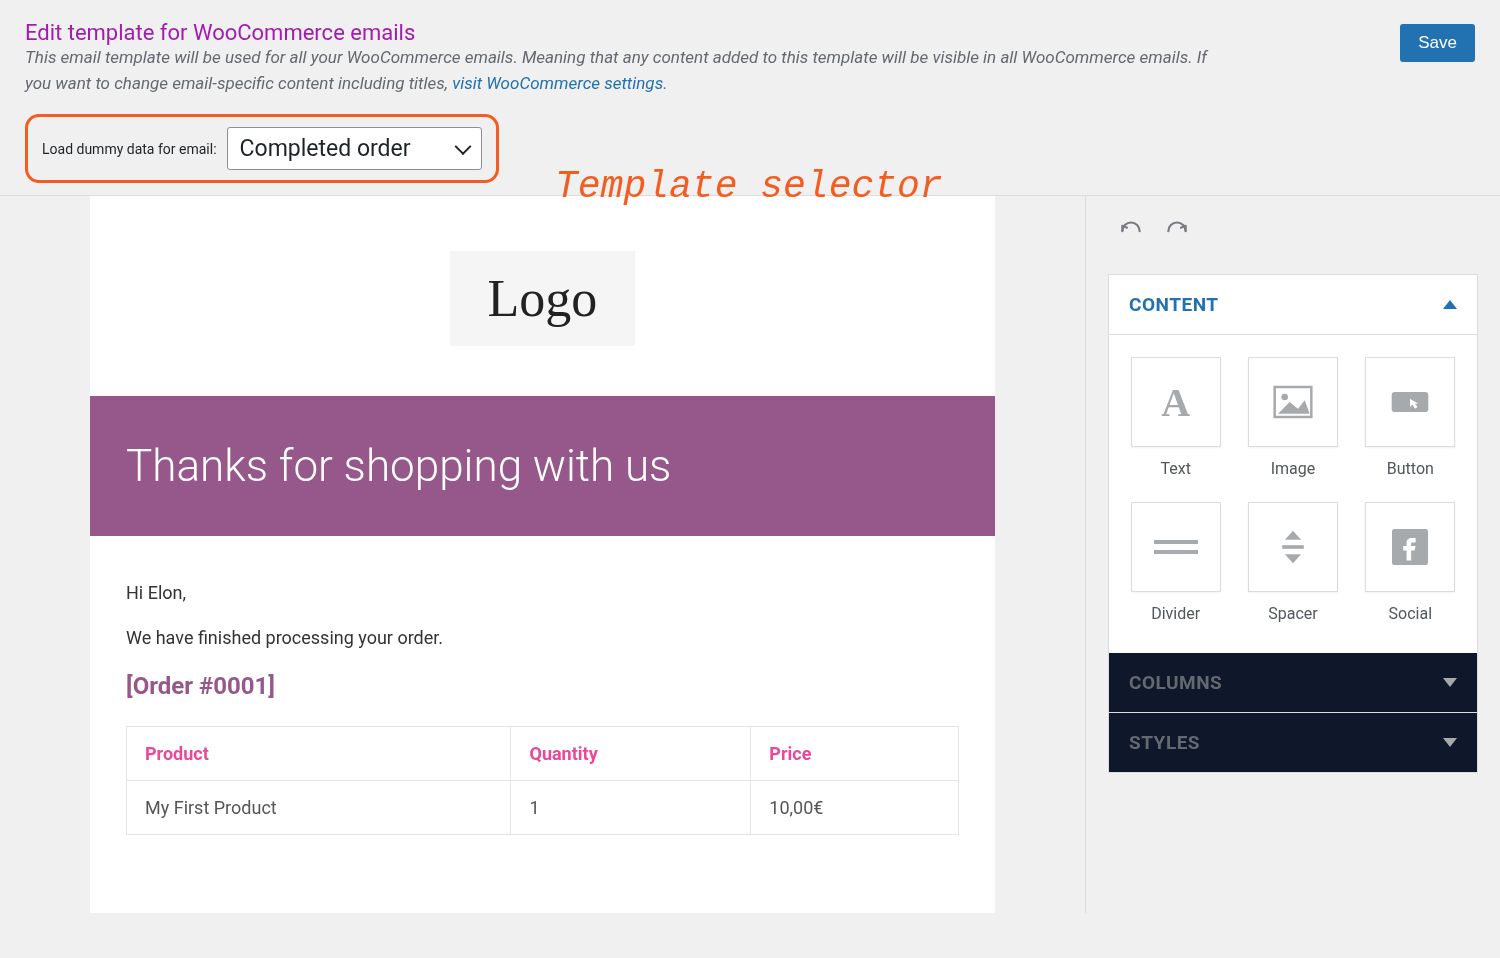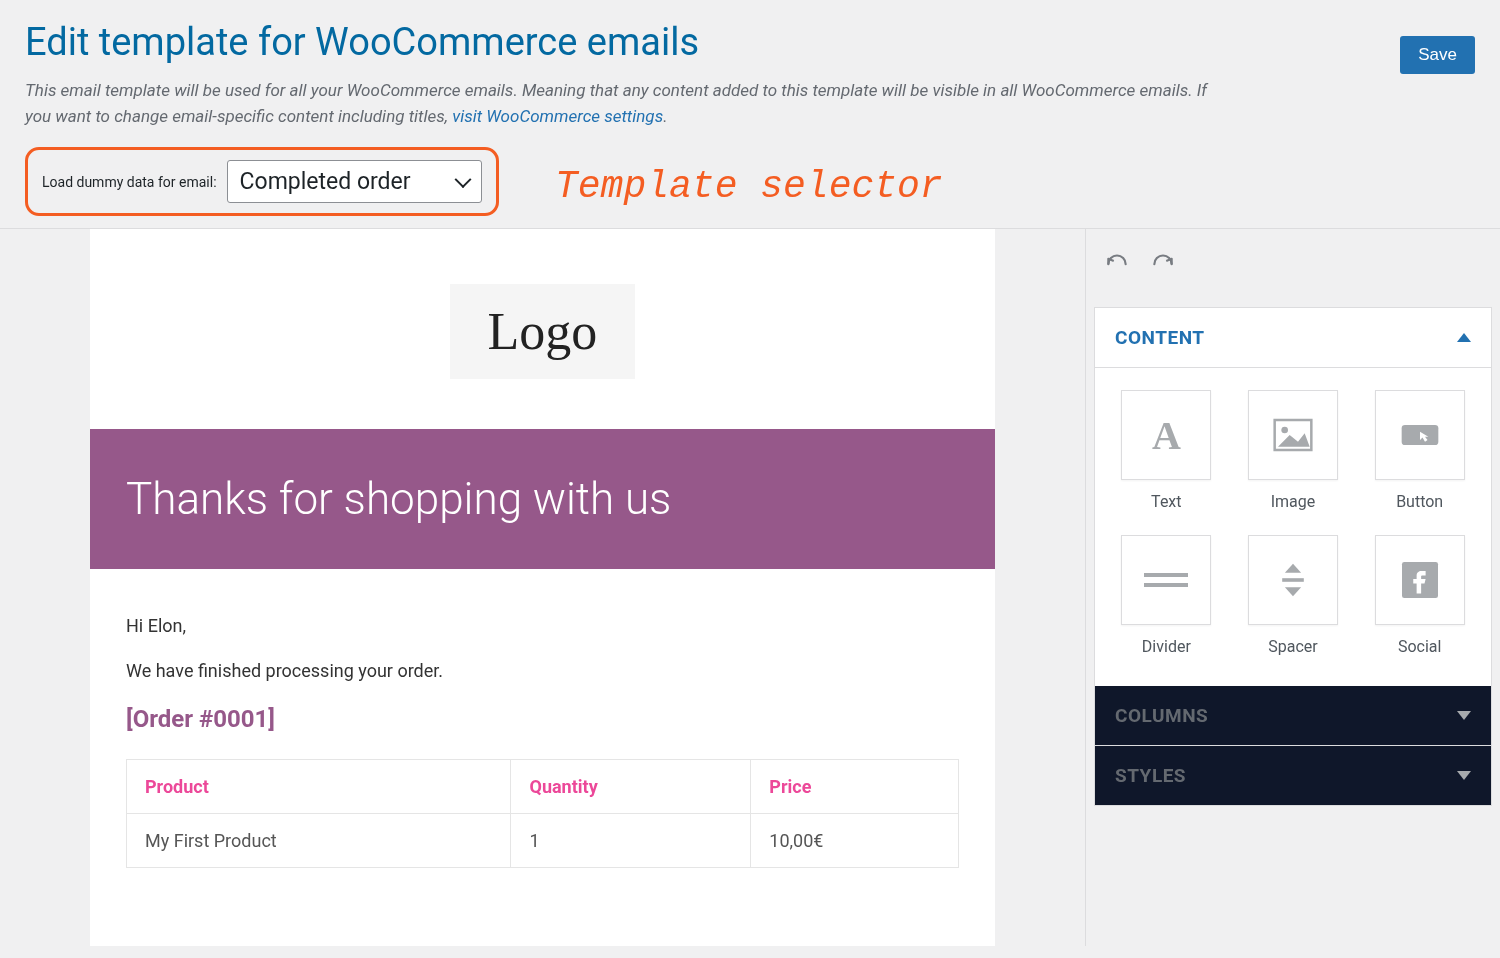--- a/index.html
+++ b/index.html
@@ -9,39 +9,39 @@
       color: #1d2327;
       width: 1500px;
       height: 958px;
       overflow: hidden;
     }
     .header-section {
       padding: 20px 25px 0 25px;
       background: #f0f0f1;
     }
     .page-title {
-      font-size: 38px;
+      font-size: 22px;
       font-weight: 400;
-      color: #0369a1;
-      margin-bottom: 14px;
+      color: #a21caf;
+      margin-bottom: 0;
     }
     .description {
       font-size: 17px;
       font-style: italic;
       color: #646970;
       line-height: 1.5;
       max-width: 1200px;
     }
     .description a {
       color: #2271b1;
       text-decoration: none;
     }
     .save-button {
       position: absolute;
-      top: 36px;
+      top: 24px;
       right: 25px;
       background: #2271b1;
       color: #fff;
       border: none;
       padding: 9px 18px;
       font-size: 17px;
       border-radius: 3px;
       cursor: pointer;
     }
     .selector-row {
@@ -157,21 +157,21 @@
       color: #ec4899;
     }
     .order-table td {
       color: #555;
       font-weight: 400;
     }
     .sidebar {
       width: 415px;
       background: #f0f0f1;
       border-left: 1px solid #dcdcde;
-      padding: 20px 8px;
+      padding: 20px 22px;
     }
     .undo-redo {
       display: flex;
       gap: 20px;
       margin-bottom: 32px;
       margin-left: 10px;
     }
     .undo-redo svg {
       width: 26px;
       height: 26px;

